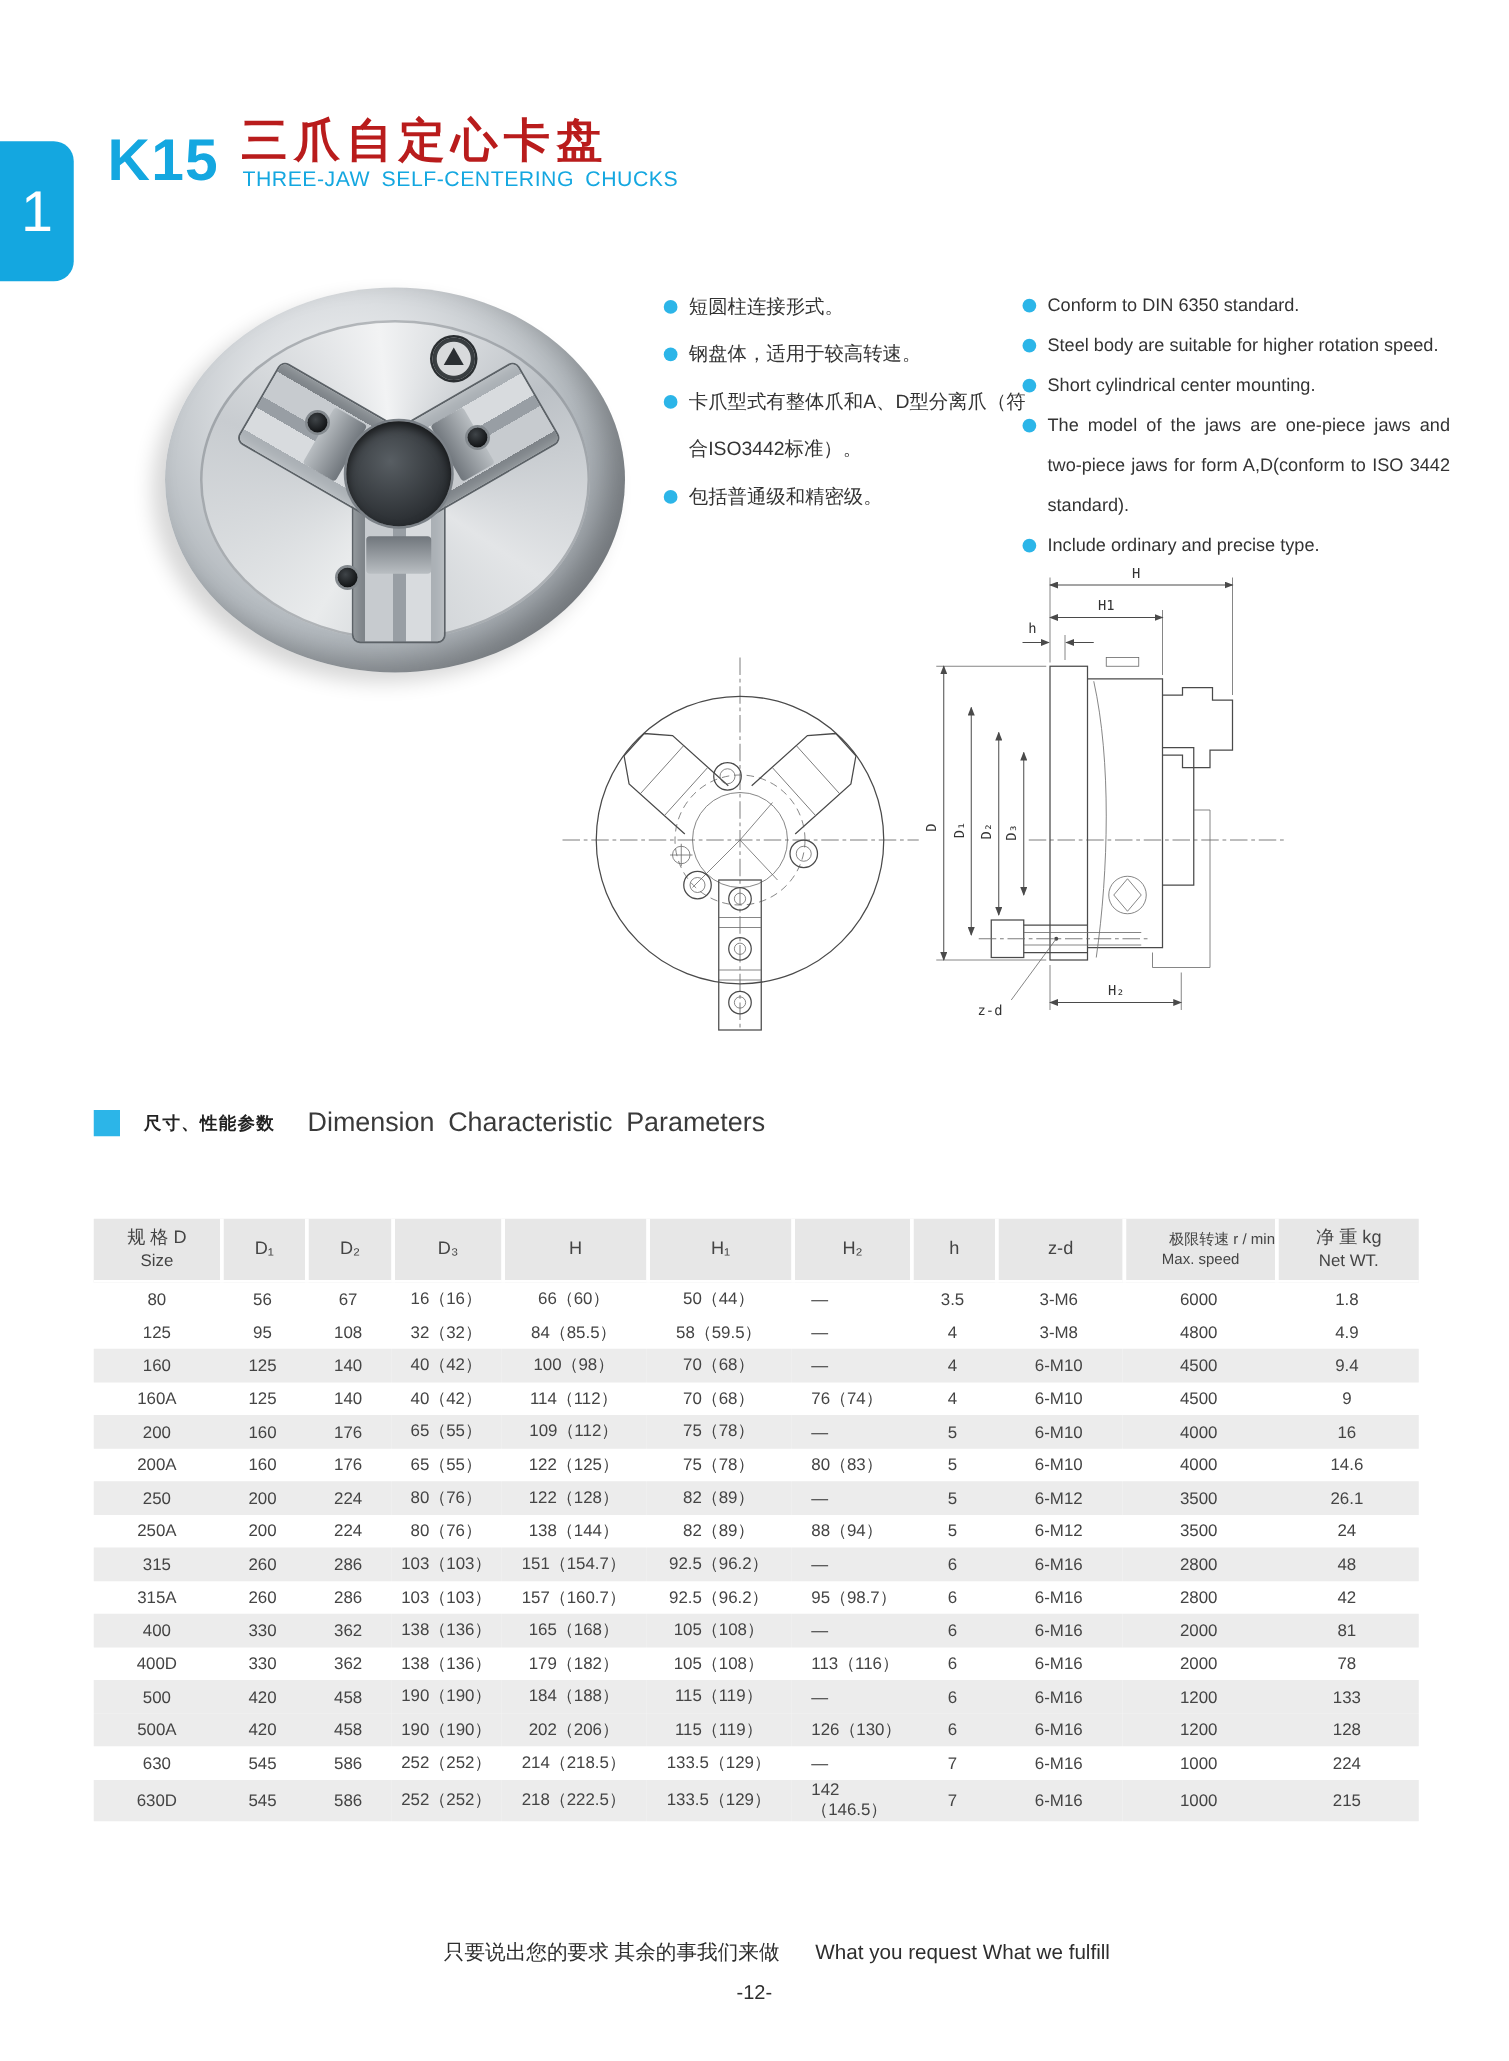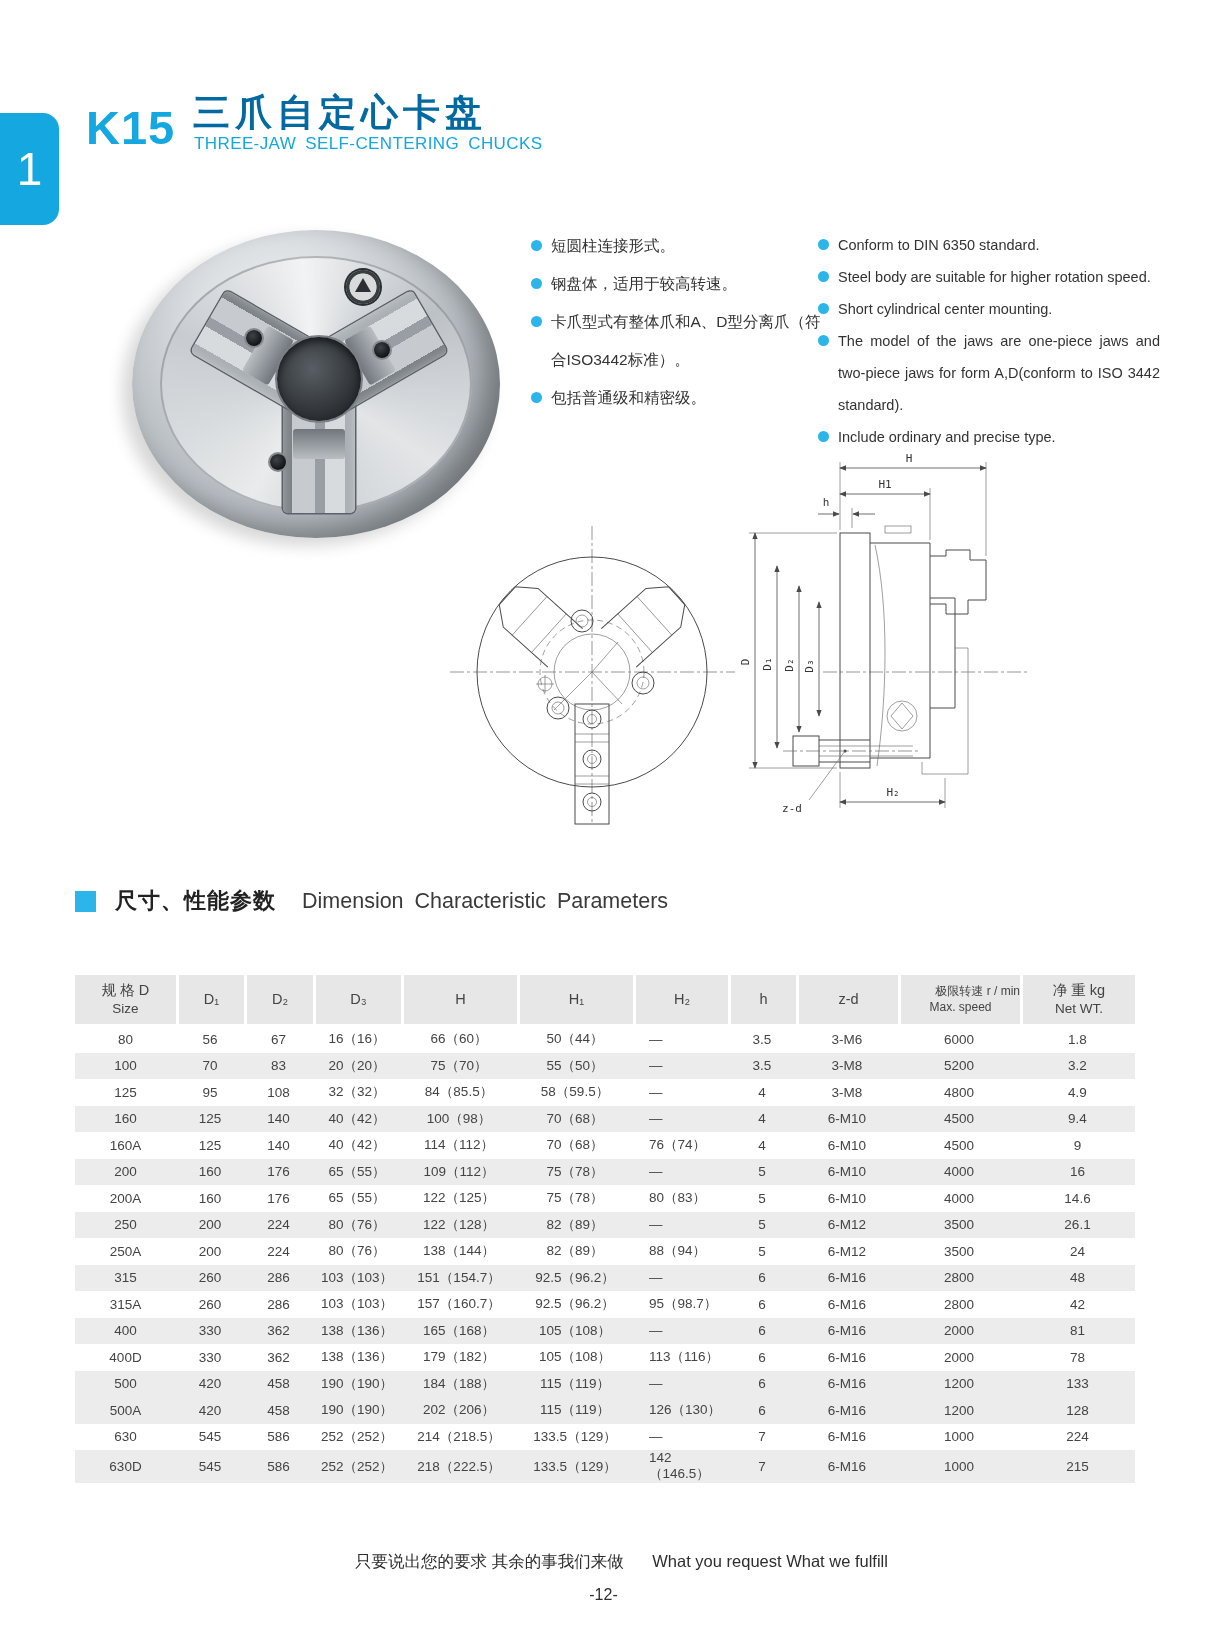--- a/index.html
+++ b/index.html
@@ -56,21 +56,21 @@
   .drawings{position:absolute;left:415px;top:448px;width:672px;height:382px;}
   .ln{stroke:#4a4a4a;stroke-width:1;fill:none;}
   .tn{stroke:#6a6a6a;stroke-width:.65;fill:none;}
   .cl{stroke:#6a6a6a;stroke-width:.7;fill:none;stroke-dasharray:14 3 3 3;}
   .dm{stroke:#4a4a4a;stroke-width:.8;fill:none;}
   .dtext{font-family:"DejaVu Sans Mono","Liberation Mono",monospace;font-size:11px;fill:#333;}
 
   
   .section-title{position:absolute;left:75px;top:886px;display:flex;align-items:center;}
   .section-sq{width:21px;height:21px;margin-right:19px;}
-  .section-cn{font-size:22px;font-weight:700;color:#222;letter-spacing:1px;}
+  .section-cn{font-size:14px;font-weight:700;color:#222;letter-spacing:1px;}
   .section-en{font-size:21.5px;color:#3a3a3a;margin-left:26px;word-spacing:5px;}
 
   .tbl-wrap{position:absolute;left:75px;top:975px;width:1060px;}
   table.params{border-collapse:separate;border-spacing:0;table-layout:fixed;width:1060px;color:#444;}
   table.params th{background:#e7e7e7;font-weight:400;height:49px;vertical-align:middle;
     text-align:center;padding:0;line-height:1.3;}
   table.params th + th{border-left:3px solid #fff;}
   .th-top{display:block;font-size:14.5px;}
   .th-bot{display:block;font-size:13.5px;}
   th.small .th-top{font-size:12px;text-align:right;}
@@ -87,21 +87,21 @@
 </style>
 </head>
 <body>
 
 <div id="page">
 
   <div class="chapter-tab accent-bg" style="background: rgb(20, 167, 224);">
     <span>1</span>
   </div>
   <div class="model accent-fg" style="color: rgb(20, 167, 224);">K15</div>
-  <div class="title-cn accent-fg" style="color: #0369a1;">三爪自定心卡盘</div>
+  <div class="title-cn accent-fg" style="color: #b91c1c;">三爪自定心卡盘</div>
   <div class="title-en accent-fg" style="color: rgb(20, 167, 224);">THREE-JAW SELF-CENTERING CHUCKS</div>
 
   <div class="photo">
     <div class="c-ring"></div>
     <div class="c-face"></div>
     <div class="jaw j0"></div>
     <div class="jaw j1"></div>
     <div class="jaw j2"></div>
     <div class="c-hole"></div>
     <div class="logo-badge"></div>
@@ -333,33 +333,20 @@
             <td>67</td>
             <td>16（16）</td>
             <td>66（60）</td>
             <td>50（44）</td>
             <td>—</td>
             <td>3.5</td>
             <td>3-M6</td>
             <td>6000</td>
             <td>1.8</td>
           </tr>
-          <tr class="alt">
-            <td>100</td>
-            <td>70</td>
-            <td>83</td>
-            <td>20（20）</td>
-            <td>75（70）</td>
-            <td>55（50）</td>
-            <td>—</td>
-            <td>3.5</td>
-            <td>3-M8</td>
-            <td>5200</td>
-            <td>3.2</td>
-          </tr>
           <tr>
             <td>125</td>
             <td>95</td>
             <td>108</td>
             <td>32（32）</td>
             <td>84（85.5）</td>
             <td>58（59.5）</td>
             <td>—</td>
             <td>4</td>
             <td>3-M8</td>

